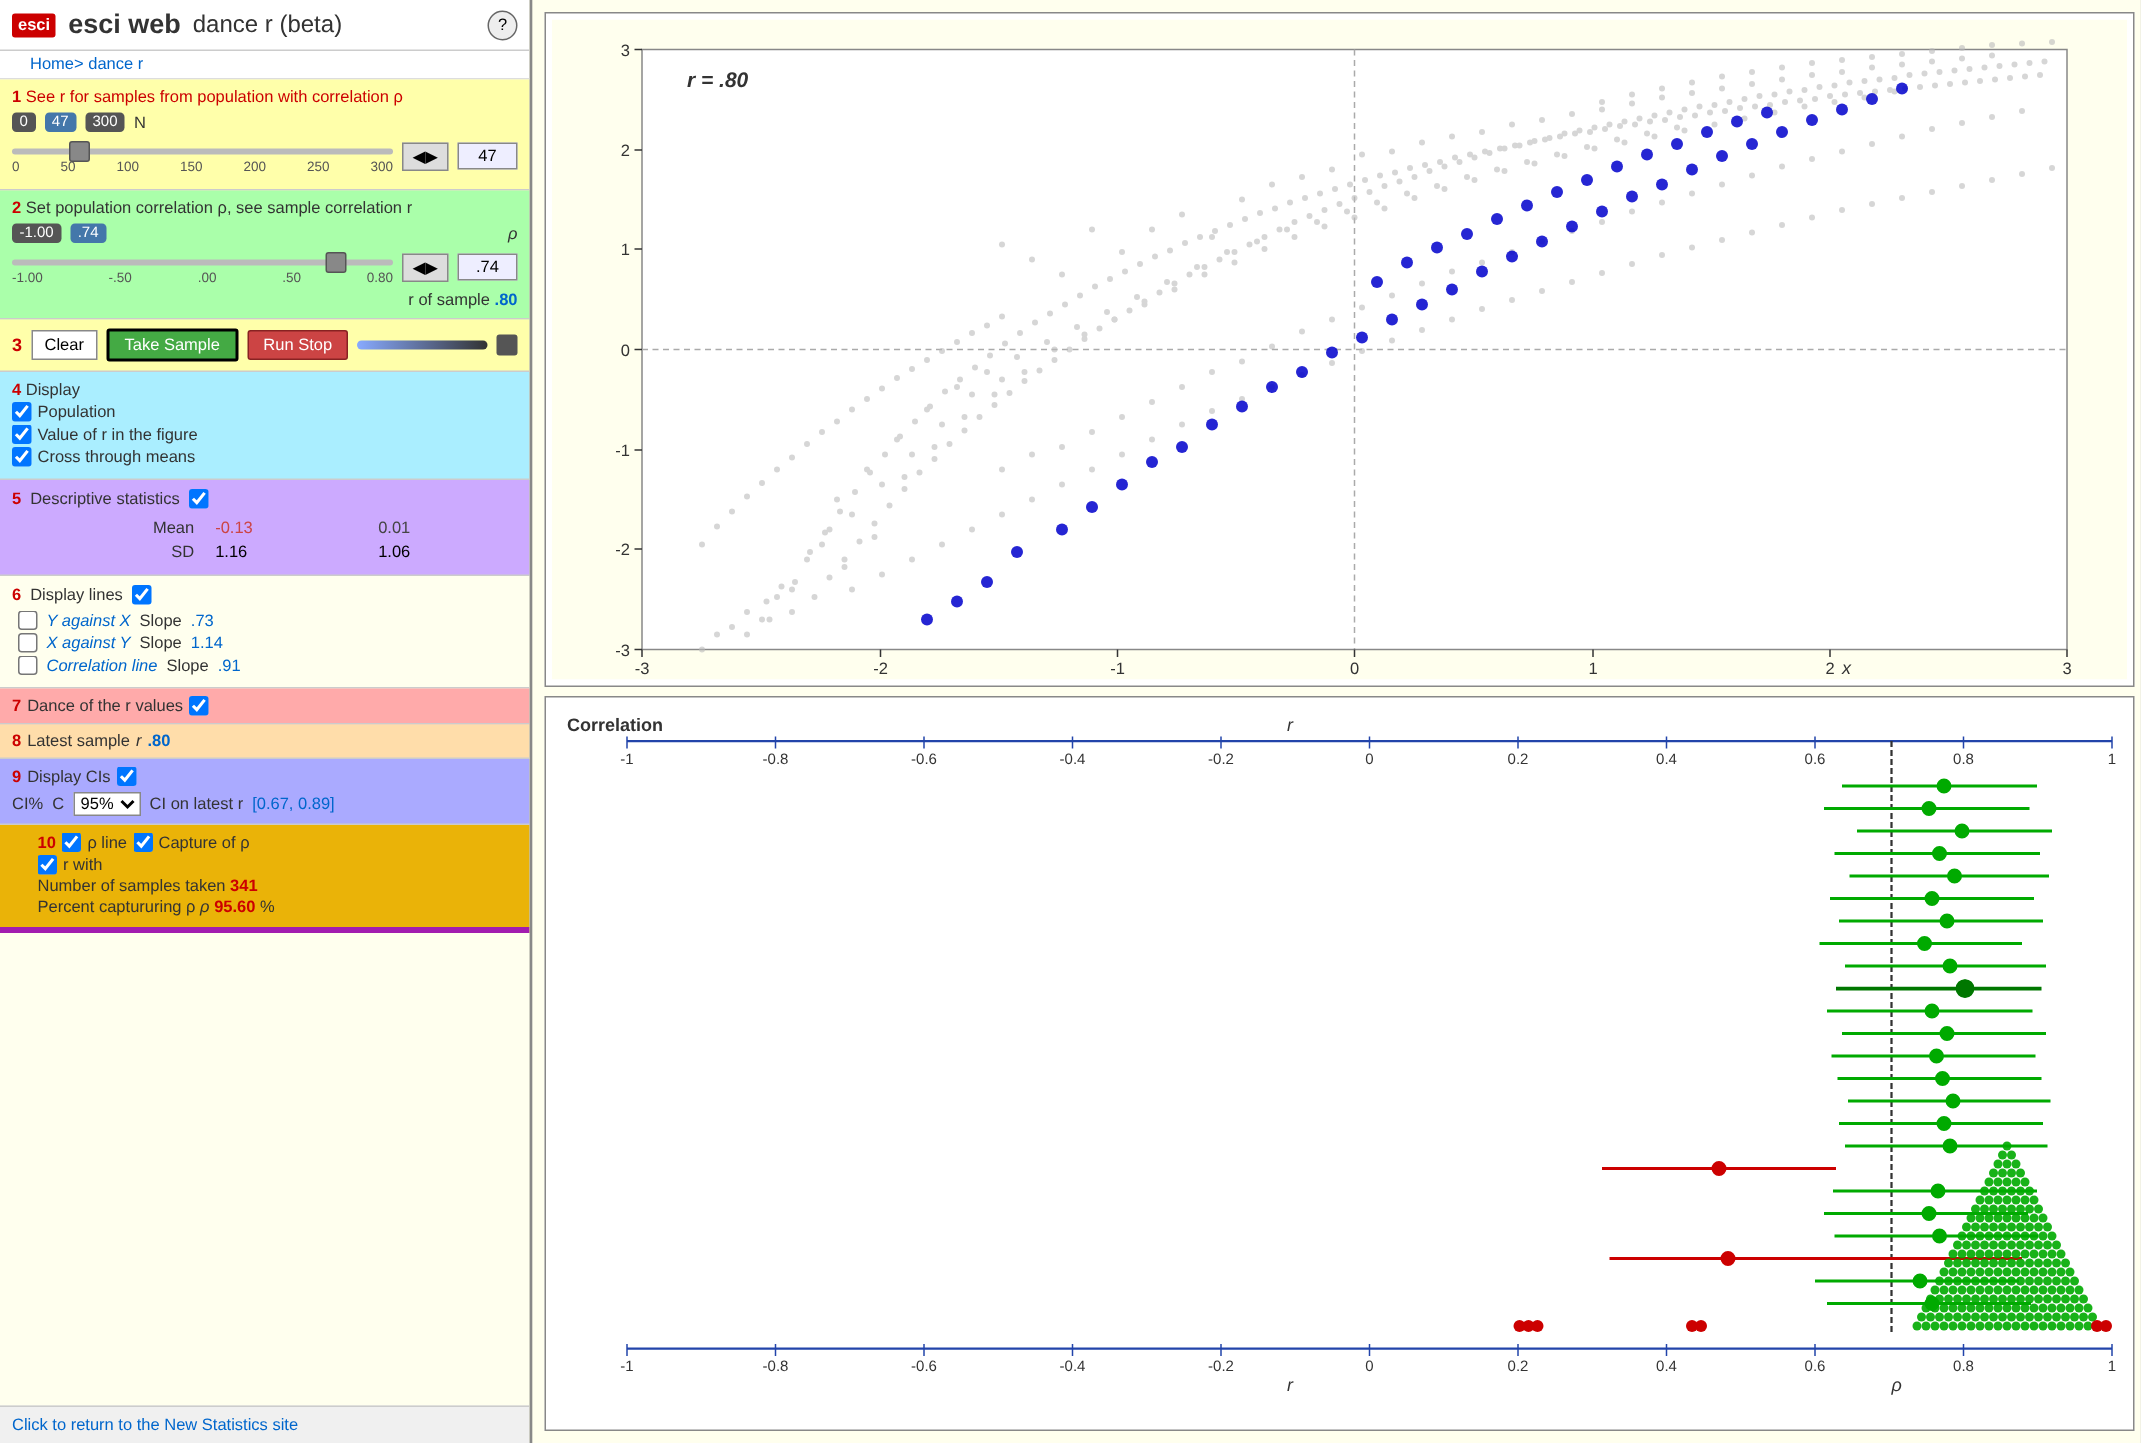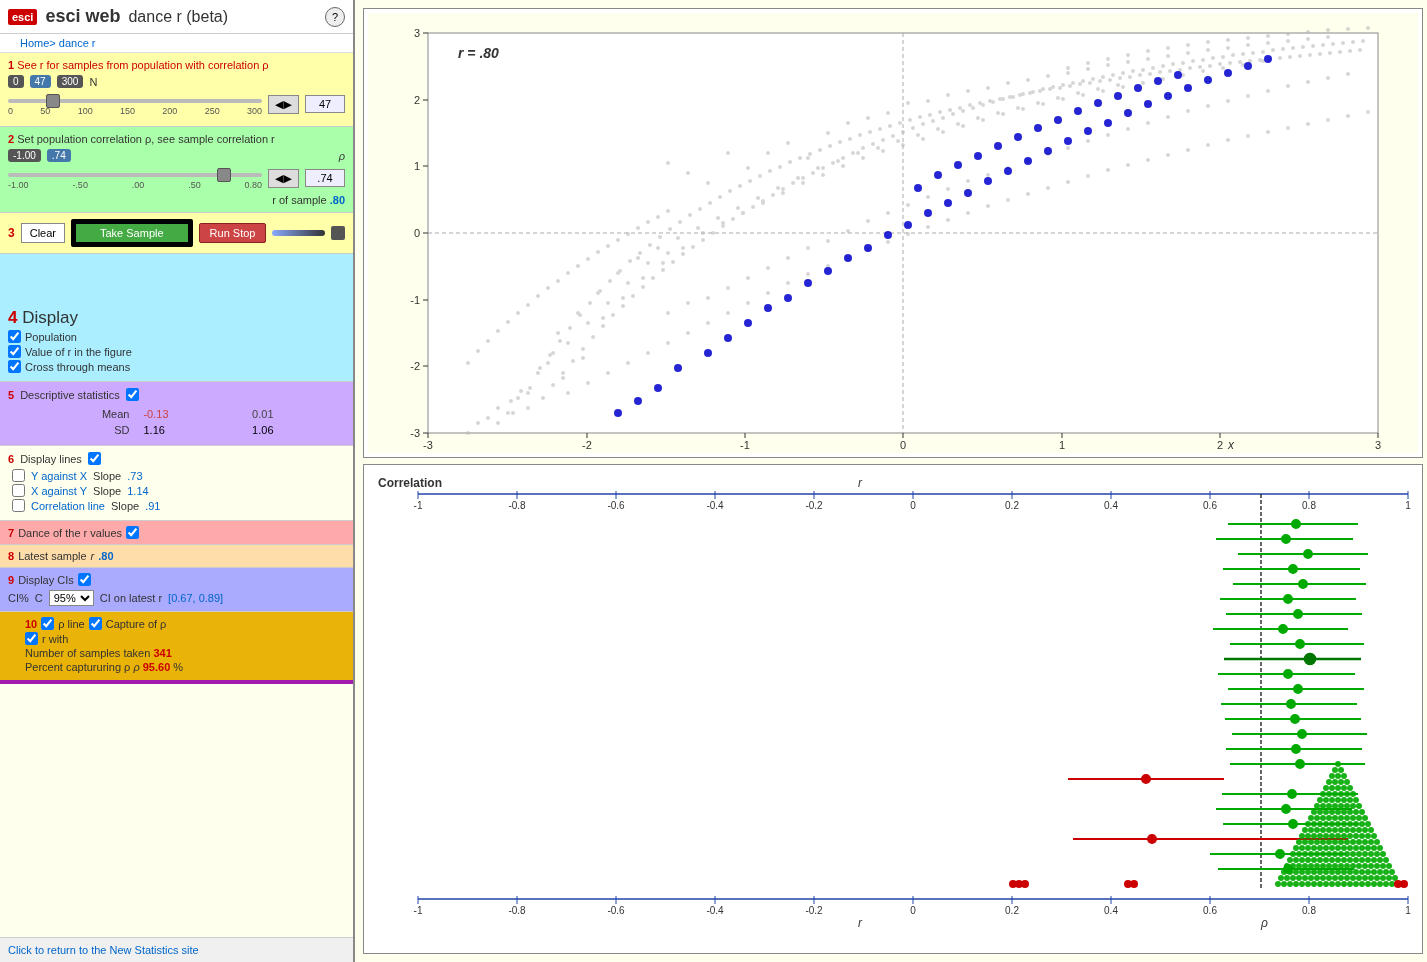--- a/index.html
+++ b/index.html
@@ -28,42 +28,42 @@
     .slider-ticks { display: flex; justify-content: space-between; font-size: 9px; color: #555; }
     .transport-btn { background: #ddd; border: 1px solid #888; padding: 2px 6px; font-size: 11px; cursor: pointer; }
     .n-input { width: 40px; border: 1px solid #888; padding: 2px 4px; font-size: 11px; text-align: center; background: #eef; }
     
     
     .section-2 { background: #aaffaa; padding: 6px 8px; border-bottom: 1px solid #ccc; }
     
     
     .section-3 { background: #ffffaa; padding: 6px 8px; border-bottom: 1px solid #ccc; display: flex; align-items: center; gap: 6px; }
     .btn-clear { background: #fff; border: 1px solid #888; padding: 3px 8px; cursor: pointer; font-size: 11px; }
-    .btn-take { background: #44aa44; color: white; border: 5px solid #000000; padding: 3px 24px; cursor: pointer; font-size: 11px; border-radius: 2px; }
+    .btn-take { background: #44aa44; color: white; border: 2px solid #000000; padding: 3px 10px; cursor: pointer; font-size: 11px; border-radius: 2px; }
     .btn-runstop { background: #cc4444; color: white; border: 1px solid #882222; padding: 3px 10px; cursor: pointer; font-size: 11px; border-radius: 2px; }
     
     
     .section-4 { background: #aaeeff; padding: 6px 8px; border-bottom: 1px solid #ccc; }
     .checkbox-row { display: flex; align-items: center; gap: 4px; font-size: 11px; color: #333; margin: 2px 0; }
     .checkbox-row input[type=checkbox] { width: 13px; height: 13px; }
     
     
     .section-5 { background: #ccaaff; padding: 6px 8px; border-bottom: 1px solid #ccc; }
     .section-5-header { display: flex; align-items: center; gap: 6px; font-size: 11px; color: #333; margin-bottom: 4px; }
     .stats-table { width: 100%; font-size: 11px; }
     .stats-table td { padding: 1px 4px; }
     .stats-table .label-col { text-align: right; color: #333; padding-right: 8px; }
     .stats-table .val-neg { color: #cc4444; }
     .stats-table .val-pos { color: #444; }
     
     
     .section-6 { background: #ffffee; padding: 6px 8px; border-bottom: 1px solid #ccc; }
     .section-6-header { display: flex; align-items: center; gap: 6px; font-size: 11px; color: #333; margin-bottom: 4px; }
     .line-row { display: flex; align-items: center; gap: 6px; font-size: 11px; color: #333; margin: 2px 0 2px 4px; }
-    .line-row .line-name { color: #0066cc; }
+    .line-row .line-name { color: #0066cc; font-style: italic; }
     
     
     .section-7 { background: #ffaaaa; padding: 5px 8px; border-bottom: 1px solid #ccc; display: flex; align-items: center; gap: 4px; font-size: 11px; color: #333; }
     
     
     .section-8 { background: #ffddaa; padding: 5px 8px; border-bottom: 1px solid #ccc; display: flex; align-items: center; gap: 4px; font-size: 11px; color: #333; }
     .r-val { color: #0066cc; font-weight: bold; }
     
     
     .section-9 { background: #aaaaff; padding: 5px 8px; border-bottom: 1px solid #ccc; }
@@ -186,21 +186,21 @@
     <div class="section-3">
       <span class="red bold">3</span>
       <button class="btn-clear">Clear</button>
       <button class="btn-take">Take Sample</button>
       <button class="btn-runstop">Run Stop</button>
       <div style="flex:1; height:6px; background:linear-gradient(to right,#88aaff,#333); border-radius:3px;"></div>
       <div style="width:14px;height:14px;background:#555;border-radius:2px;cursor:pointer;"></div>
     </div>
 
     <div class="section-4">
-      <div style="font-size:17px; color:#333; margin-bottom:2px;margin-top:48px;">
+      <div style="font-size:11px; color:#333; margin-bottom:2px;">
         <span class="red bold">4</span>
         <span>Display</span>
       </div>
       <div class="checkbox-row">
         <input type="checkbox" checked="" style="">
         <span>Population</span>
       </div>
       <div class="checkbox-row">
         <input type="checkbox" checked="" style="">
         <span>Value of r in the figure</span>

